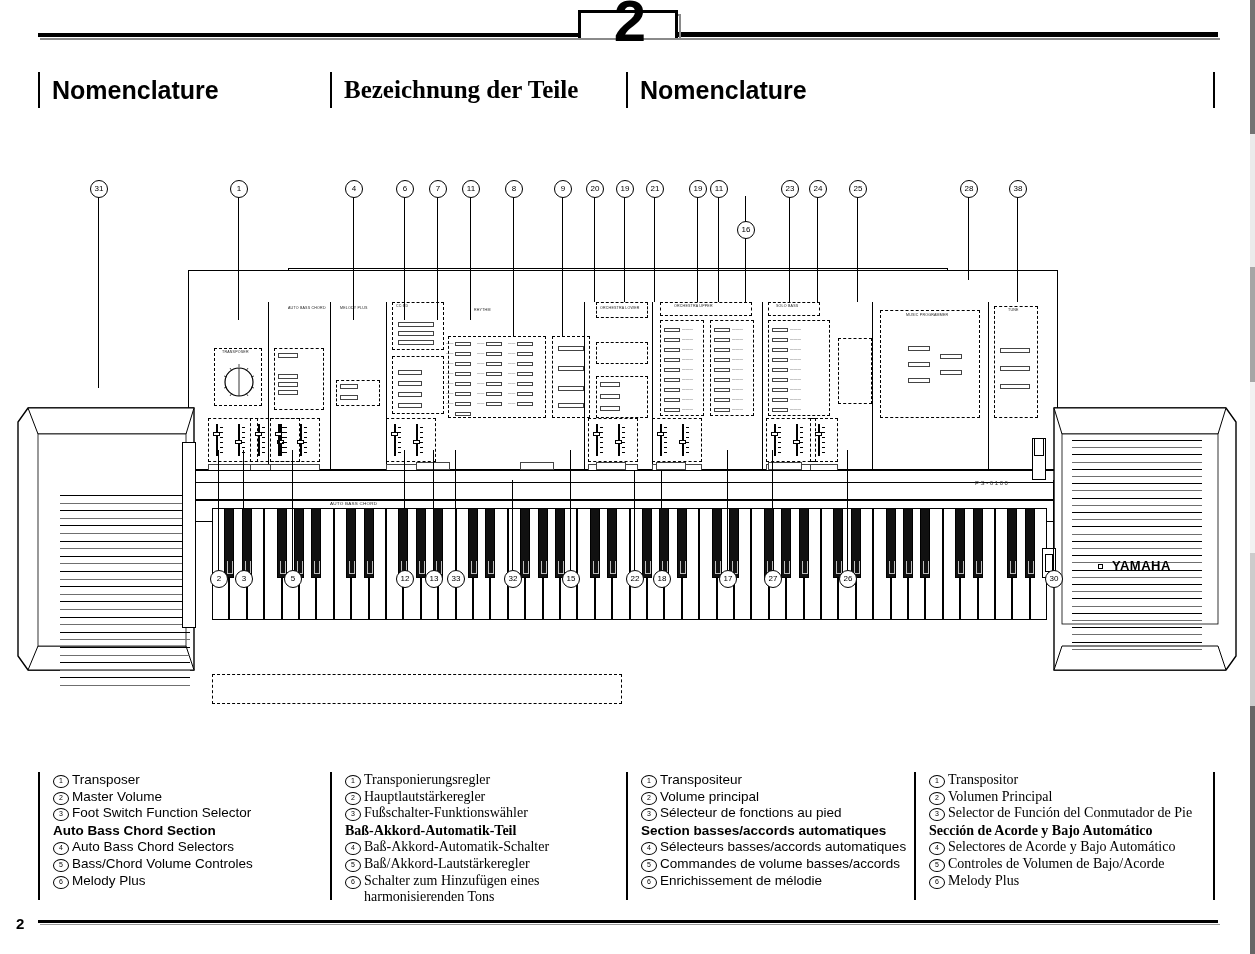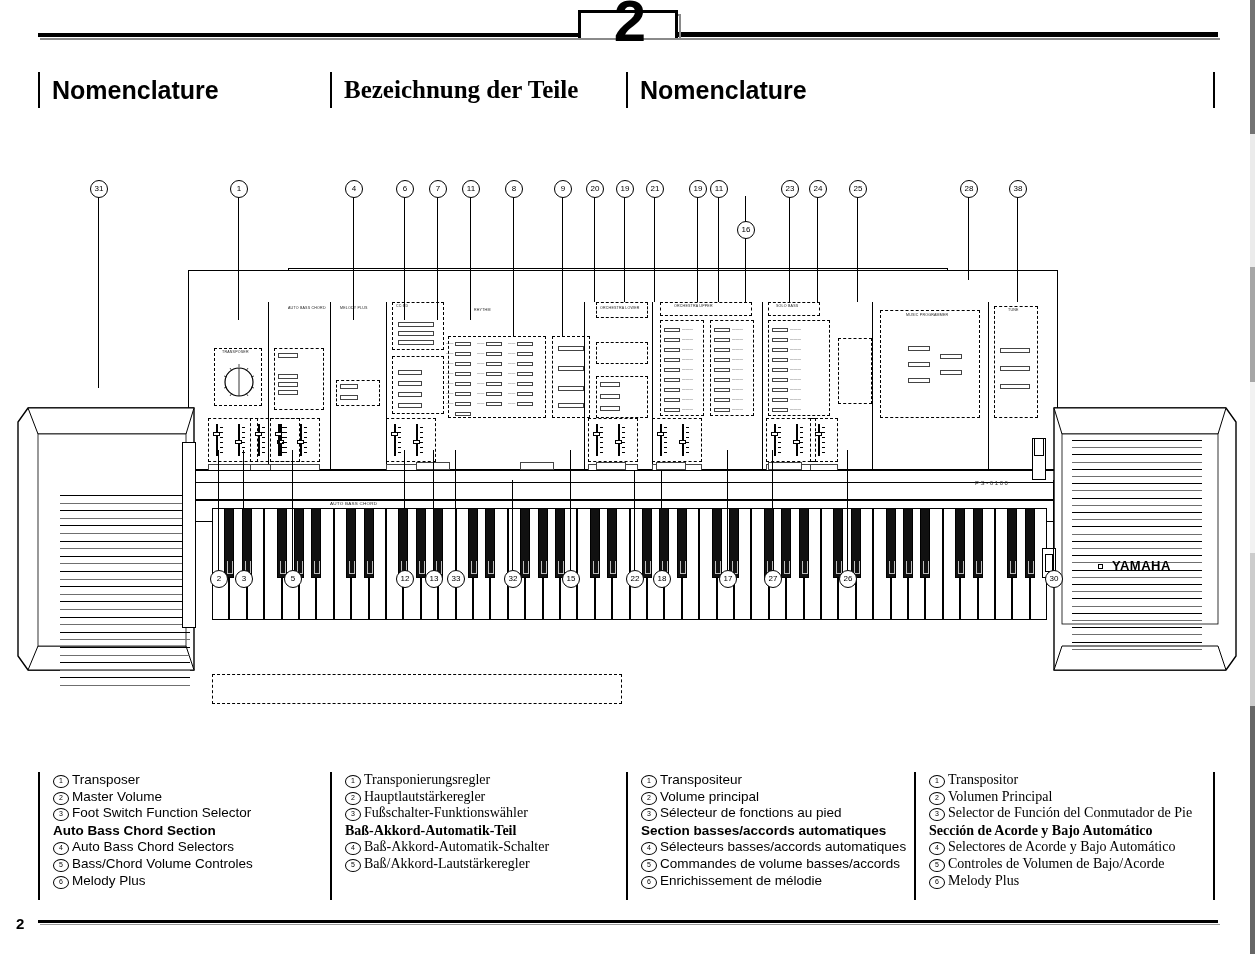--- a/index.html
+++ b/index.html
@@ -1015,20 +1015,24 @@
       </div>
       <div class="legend-sub">Baß-Akkord-Automatik-Teil</div>
       <div class="legend-item">
         <div class="legend-num">4</div>
         <div class="legend-text">Baß-Akkord-Automatik-Schalter</div>
       </div>
       <div class="legend-item">
         <div class="legend-num">5</div>
         <div class="legend-text">Baß/Akkord-Lautstärkeregler</div>
       </div>
+      <div class="legend-item">
+        <div class="legend-num">6</div>
+        <div class="legend-text">Schalter zum Hinzufügen eines harmonisierenden Tons</div>
+      </div>
     </div>
   <div id="legend-fr" class="legend-col col-sans">
       <div class="legend-item">
         <div class="legend-num">1</div>
         <div class="legend-text">Transpositeur</div>
       </div>
       <div class="legend-item">
         <div class="legend-num">2</div>
         <div class="legend-text">Volume principal</div>
       </div>

